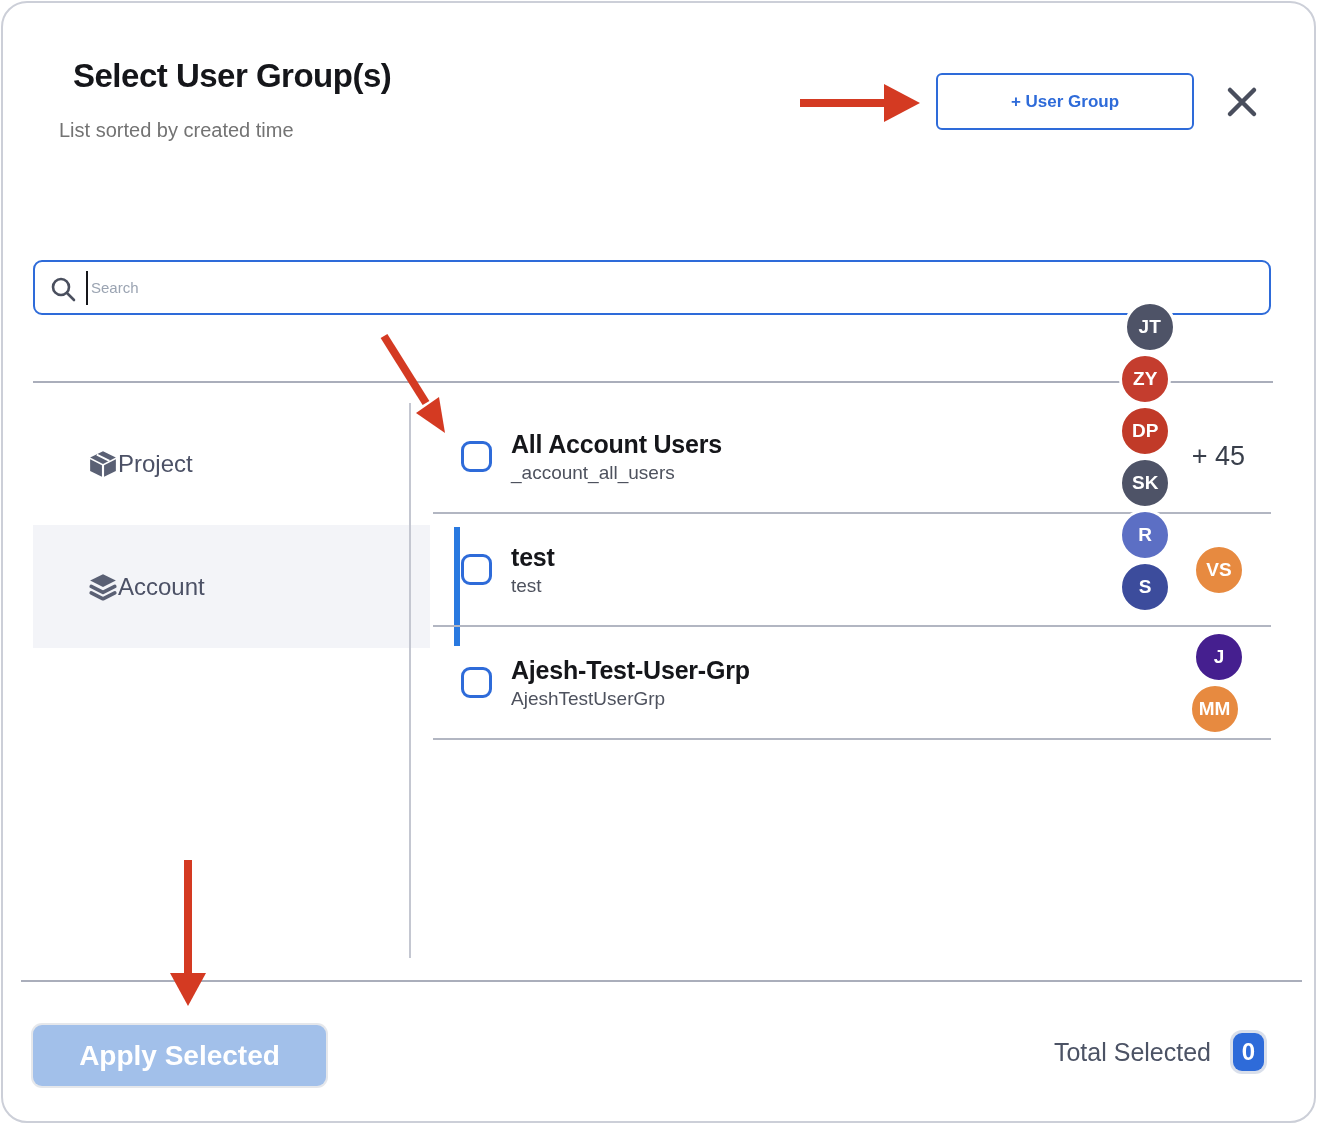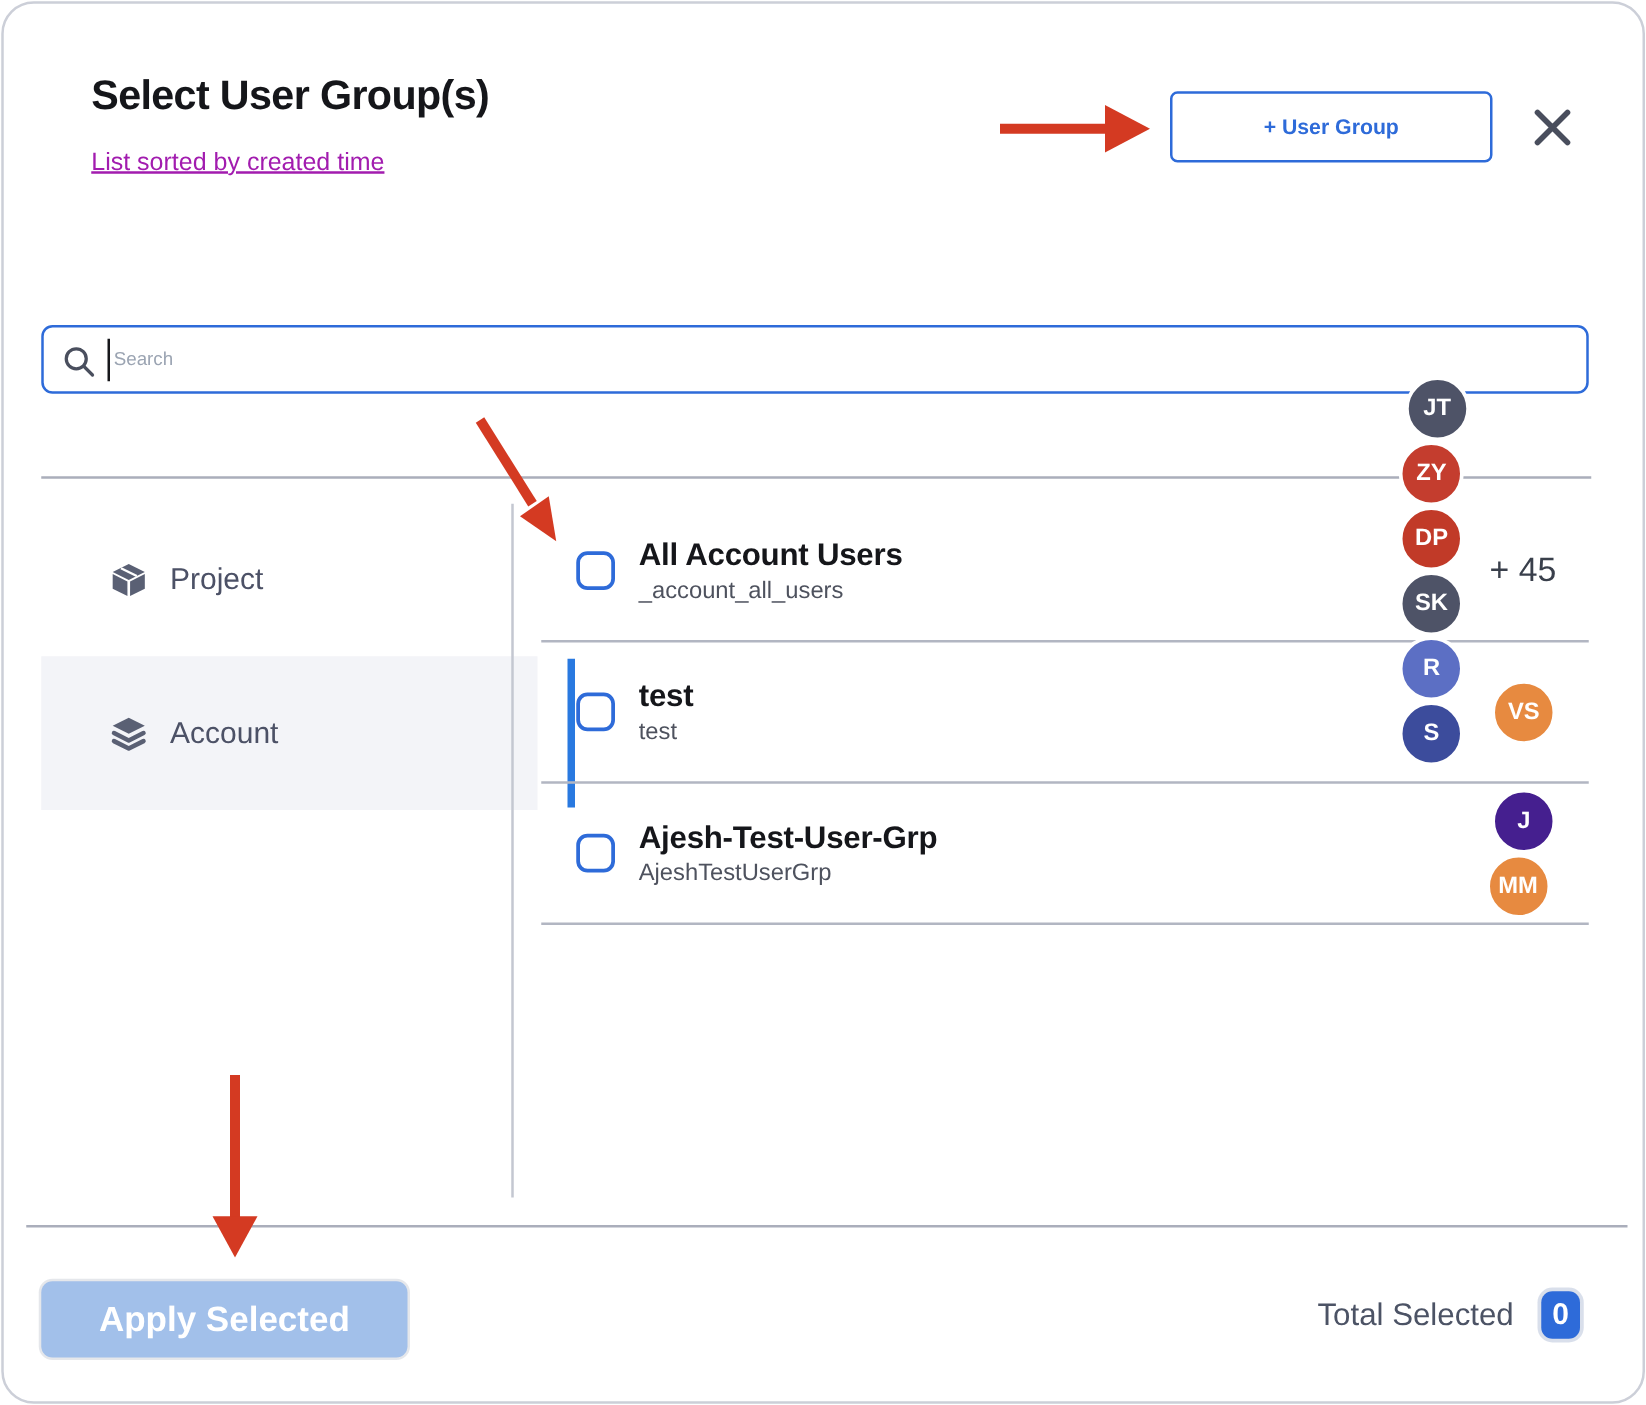--- a/index.html
+++ b/index.html
@@ -10,21 +10,21 @@
     --divider:#AAAEBB;
   }
   *{box-sizing:border-box;margin:0;padding:0;}
   html,body{width:1317px;height:1124px;background:#fff;}
   body{font-family:"Liberation Sans","DejaVu Sans",sans-serif;position:relative;overflow:hidden;}
 
   .modal{position:absolute;inset:1px;border:2px solid #CCCFD8;border-radius:26px;background:#fff;}
 
   
   .title{position:absolute;left:70px;top:54px;font-size:33px;font-weight:700;color:#15161A;letter-spacing:-0.5px;}
-  .subtitle{position:absolute;left:70px;top:116px;font-size:20px;color:#a21caf;text-decoration:underline;}
+  .subtitle{position:absolute;left:56px;top:116px;font-size:20px;color:#737373;}
   .add-btn{position:absolute;left:933px;top:70px;width:258px;height:57px;border:2px solid var(--accent);
     border-radius:6px;background:#fff;color:var(--accent);font-size:17px;font-weight:700;
     font-family:inherit;cursor:pointer;}
   .close-btn{position:absolute;left:1220px;top:80px;width:38px;height:38px;background:none;border:none;cursor:pointer;color:#494E5D;}
 
   
   .search-box{position:absolute;left:30px;top:257px;width:1238px;height:55px;border:2px solid var(--accent);
     border-radius:9px;background:#fff;}
   .search-box .mag{position:absolute;left:14px;top:13px;color:#4A4F5E;}
   .search-input{position:absolute;left:56px;top:2px;width:1170px;height:47px;border:none;outline:none;
@@ -33,21 +33,21 @@
   .caret{position:absolute;left:51px;top:9px;width:2px;height:34px;background:#16171B;}
 
   
   .hdiv{position:absolute;height:2px;background:var(--divider);}
   .div-top{left:30px;top:378px;width:1240px;}
   .div-bottom{left:18px;top:977px;width:1281px;}
   .vdiv{position:absolute;left:406px;top:400px;width:2px;height:555px;background:#C4C7D1;}
 
   
   .sidebar{position:absolute;left:30px;top:399px;width:367px;}
-  .side-item{height:123px;display:flex;align-items:center;padding-left:55px;gap:18px;cursor:pointer;position:relative;}
+  .side-item{height:123px;display:flex;align-items:center;padding-left:55px;cursor:pointer;position:relative;}
   .side-item .label{font-size:24px;color:var(--slate);}
   .side-item.active{background:var(--selected-bg);}
   .side-item.active::after{content:"";position:absolute;right:-30px;top:2px;bottom:2px;width:6px;background:#2979E0;}
   .side-item.active{width:397px;}
   .side-icon{width:30px;height:30px;flex:0 0 30px;color:#5A6074;}
 
   
   .group-list{position:absolute;left:430px;top:398px;width:838px;}
   .group-row{height:113px;display:flex;align-items:center;border-bottom:2px solid #B2B6C2;padding:0 26px 0 28px;}
   .checkbox{width:31px;height:31px;border:3px solid var(--accent);border-radius:9px;background:#fff;flex:0 0 31px;cursor:pointer;}

